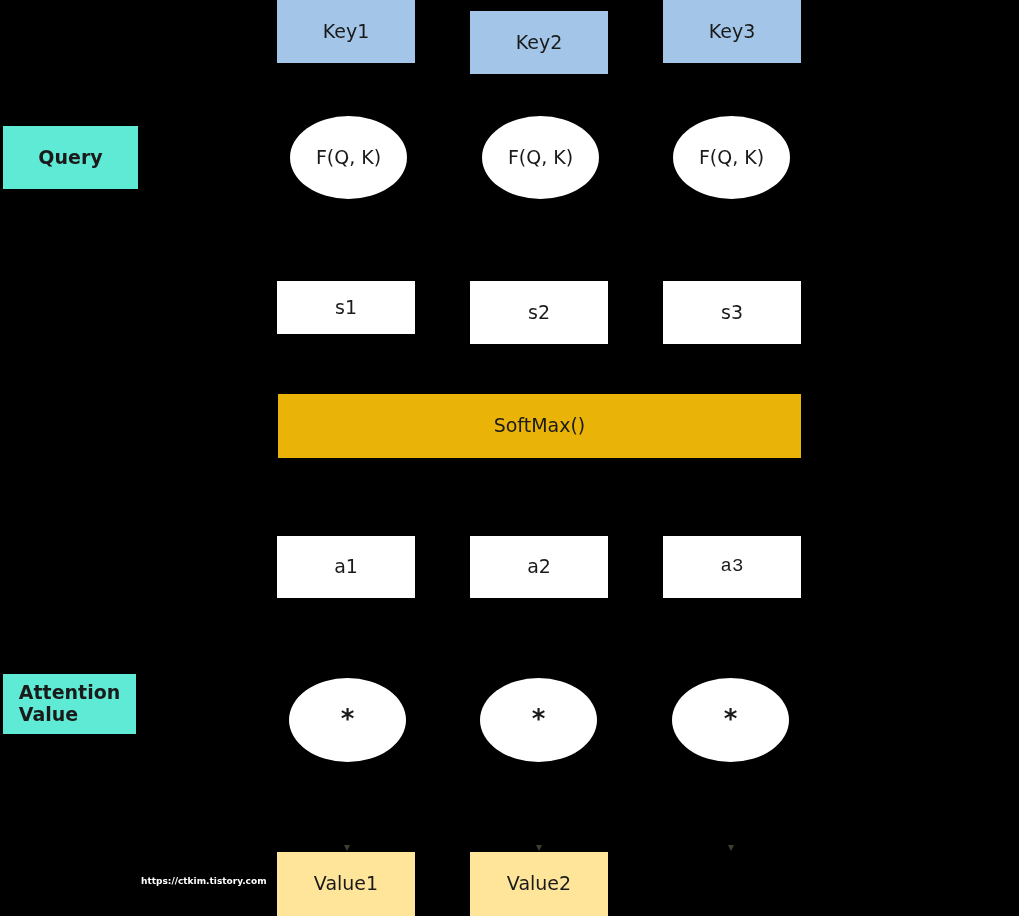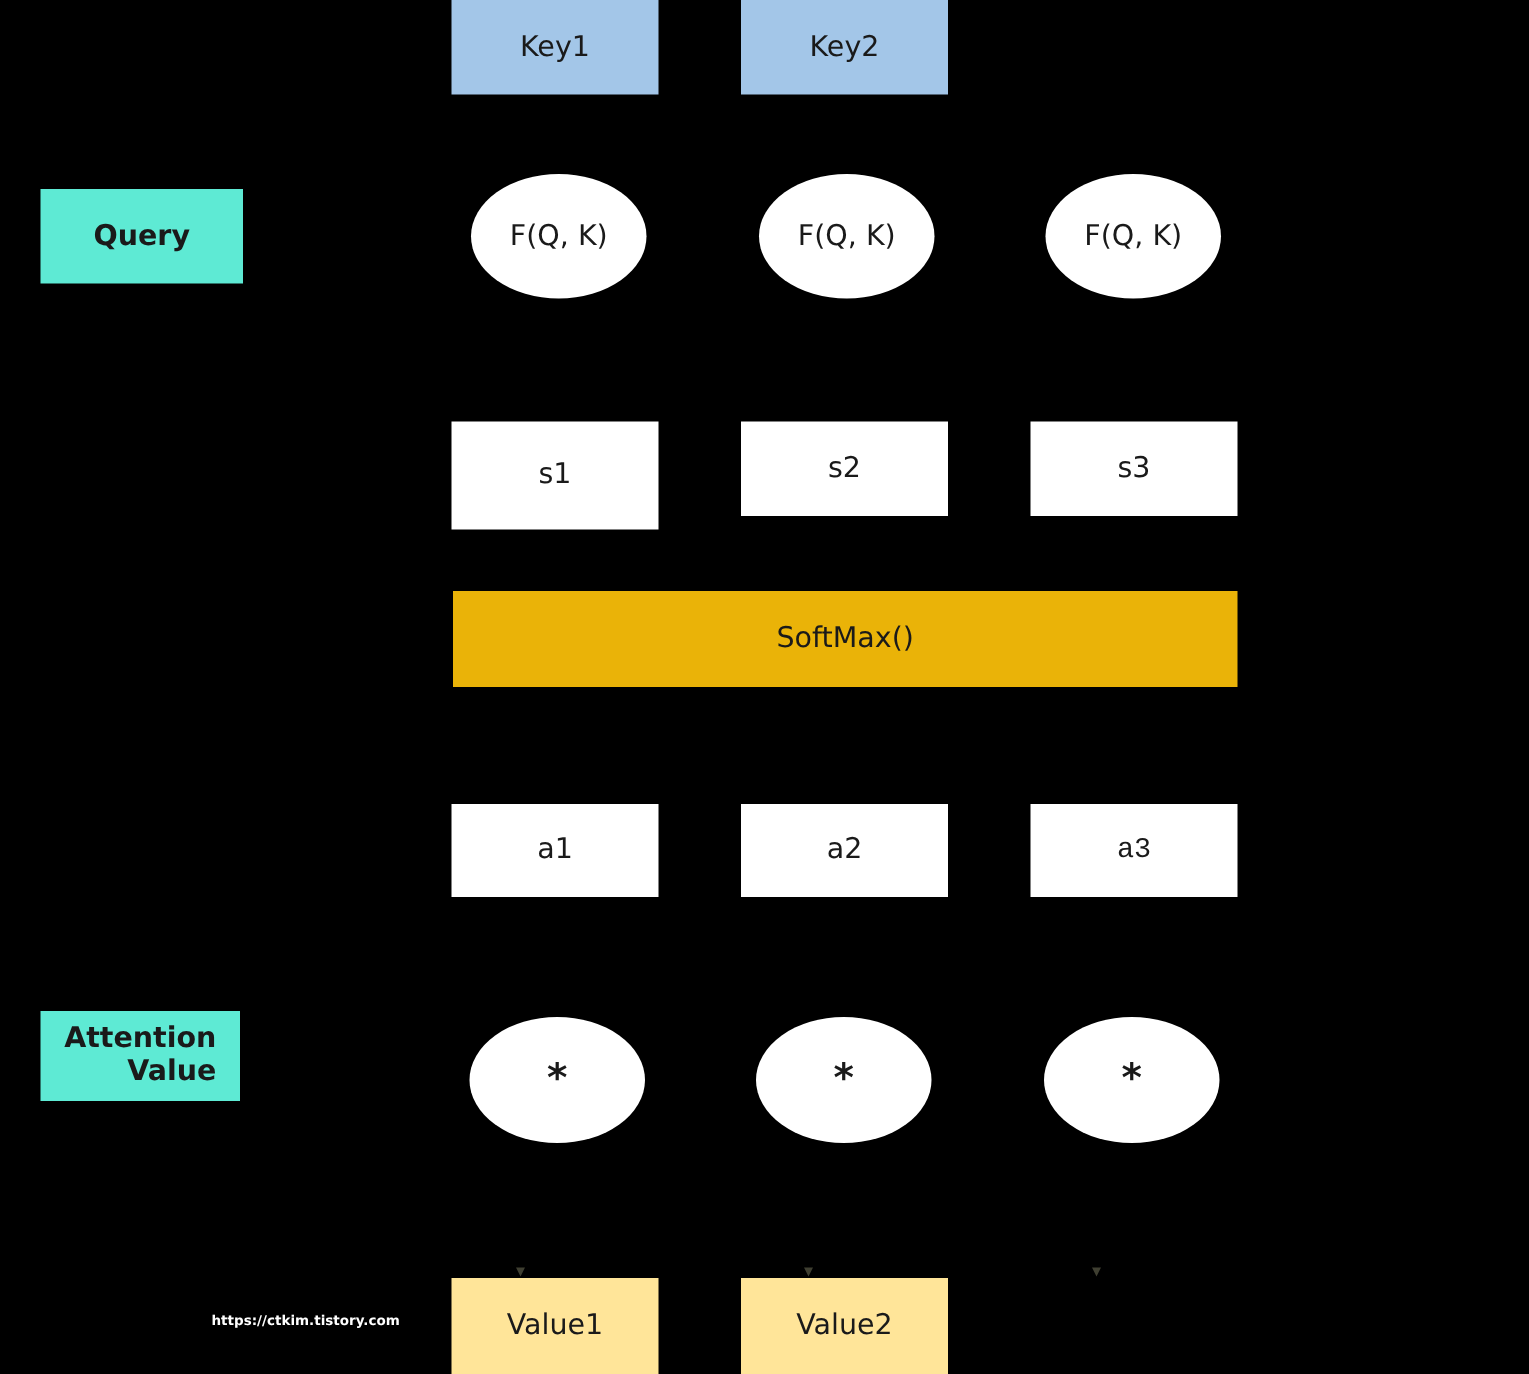--- a/index.html
+++ b/index.html
@@ -17,25 +17,24 @@
     height: 916px;
     background: #000000;
     overflow: hidden;
   }
   .node {
     position: absolute;
     box-sizing: border-box;
     display: flex;
     align-items: center;
     justify-content: center;
-    text-align: right;
+    text-align: left;
     color: #1a1a1a;
     line-height: 1.15;
     white-space: pre-line;
-    margin-left: 24px;
   }
   .rect {
     border-radius: 0;
   }
   .ellipse {
     border-radius: 50%;
   }
   
   .key-box {
     background: #a3c6e8;
@@ -92,39 +91,42 @@
   }
 </style>
 </head>
 <body>
 
 <div id="canvas">
 
   <div class="node rect key-box" style="left:277px; top:0px; width:138px; height:63px;">
     <span>Key1</span>
   </div>
-  <div class="node rect key-box" style="left:470px; top:0px; width:138px; height:63px;">
+  <div class="node rect key-box" style="left:470px; top:11px; width:138px; height:63px;">
     <span>Key2</span>
+  </div>
+  <div class="node rect key-box" style="left:663px; top:0px; width:138px; height:63px;">
+    <span>Key3</span>
   </div>
 
   <div class="node rect label-box" style="left:3px; top:126px; width:135px; height:63px;">
     <span>Query</span>
   </div>
 
   <div class="node ellipse op-ellipse" style="left:290px; top:116px; width:117px; height:83px;">
     <span>F(Q, K)</span>
   </div>
   <div class="node ellipse op-ellipse" style="left:482px; top:116px; width:117px; height:83px;">
     <span>F(Q, K)</span>
   </div>
   <div class="node ellipse op-ellipse" style="left:673px; top:116px; width:117px; height:83px;">
     <span>F(Q, K)</span>
   </div>
 
-  <div class="node rect plain-box" style="left:277px; top:281px; width:138px; height:72px;">
+  <div class="node rect plain-box" style="left:277px; top:281px; width:138px; height:53px;">
     <span>s1</span>
   </div>
   <div class="node rect plain-box" style="left:470px; top:281px; width:138px; height:63px;">
     <span>s2</span>
   </div>
   <div class="node rect plain-box" style="left:663px; top:281px; width:138px; height:63px;">
     <span>s3</span>
   </div>
 
   <div class="node rect softmax-box" style="left:278px; top:394px; width:523px; height:64px;">

